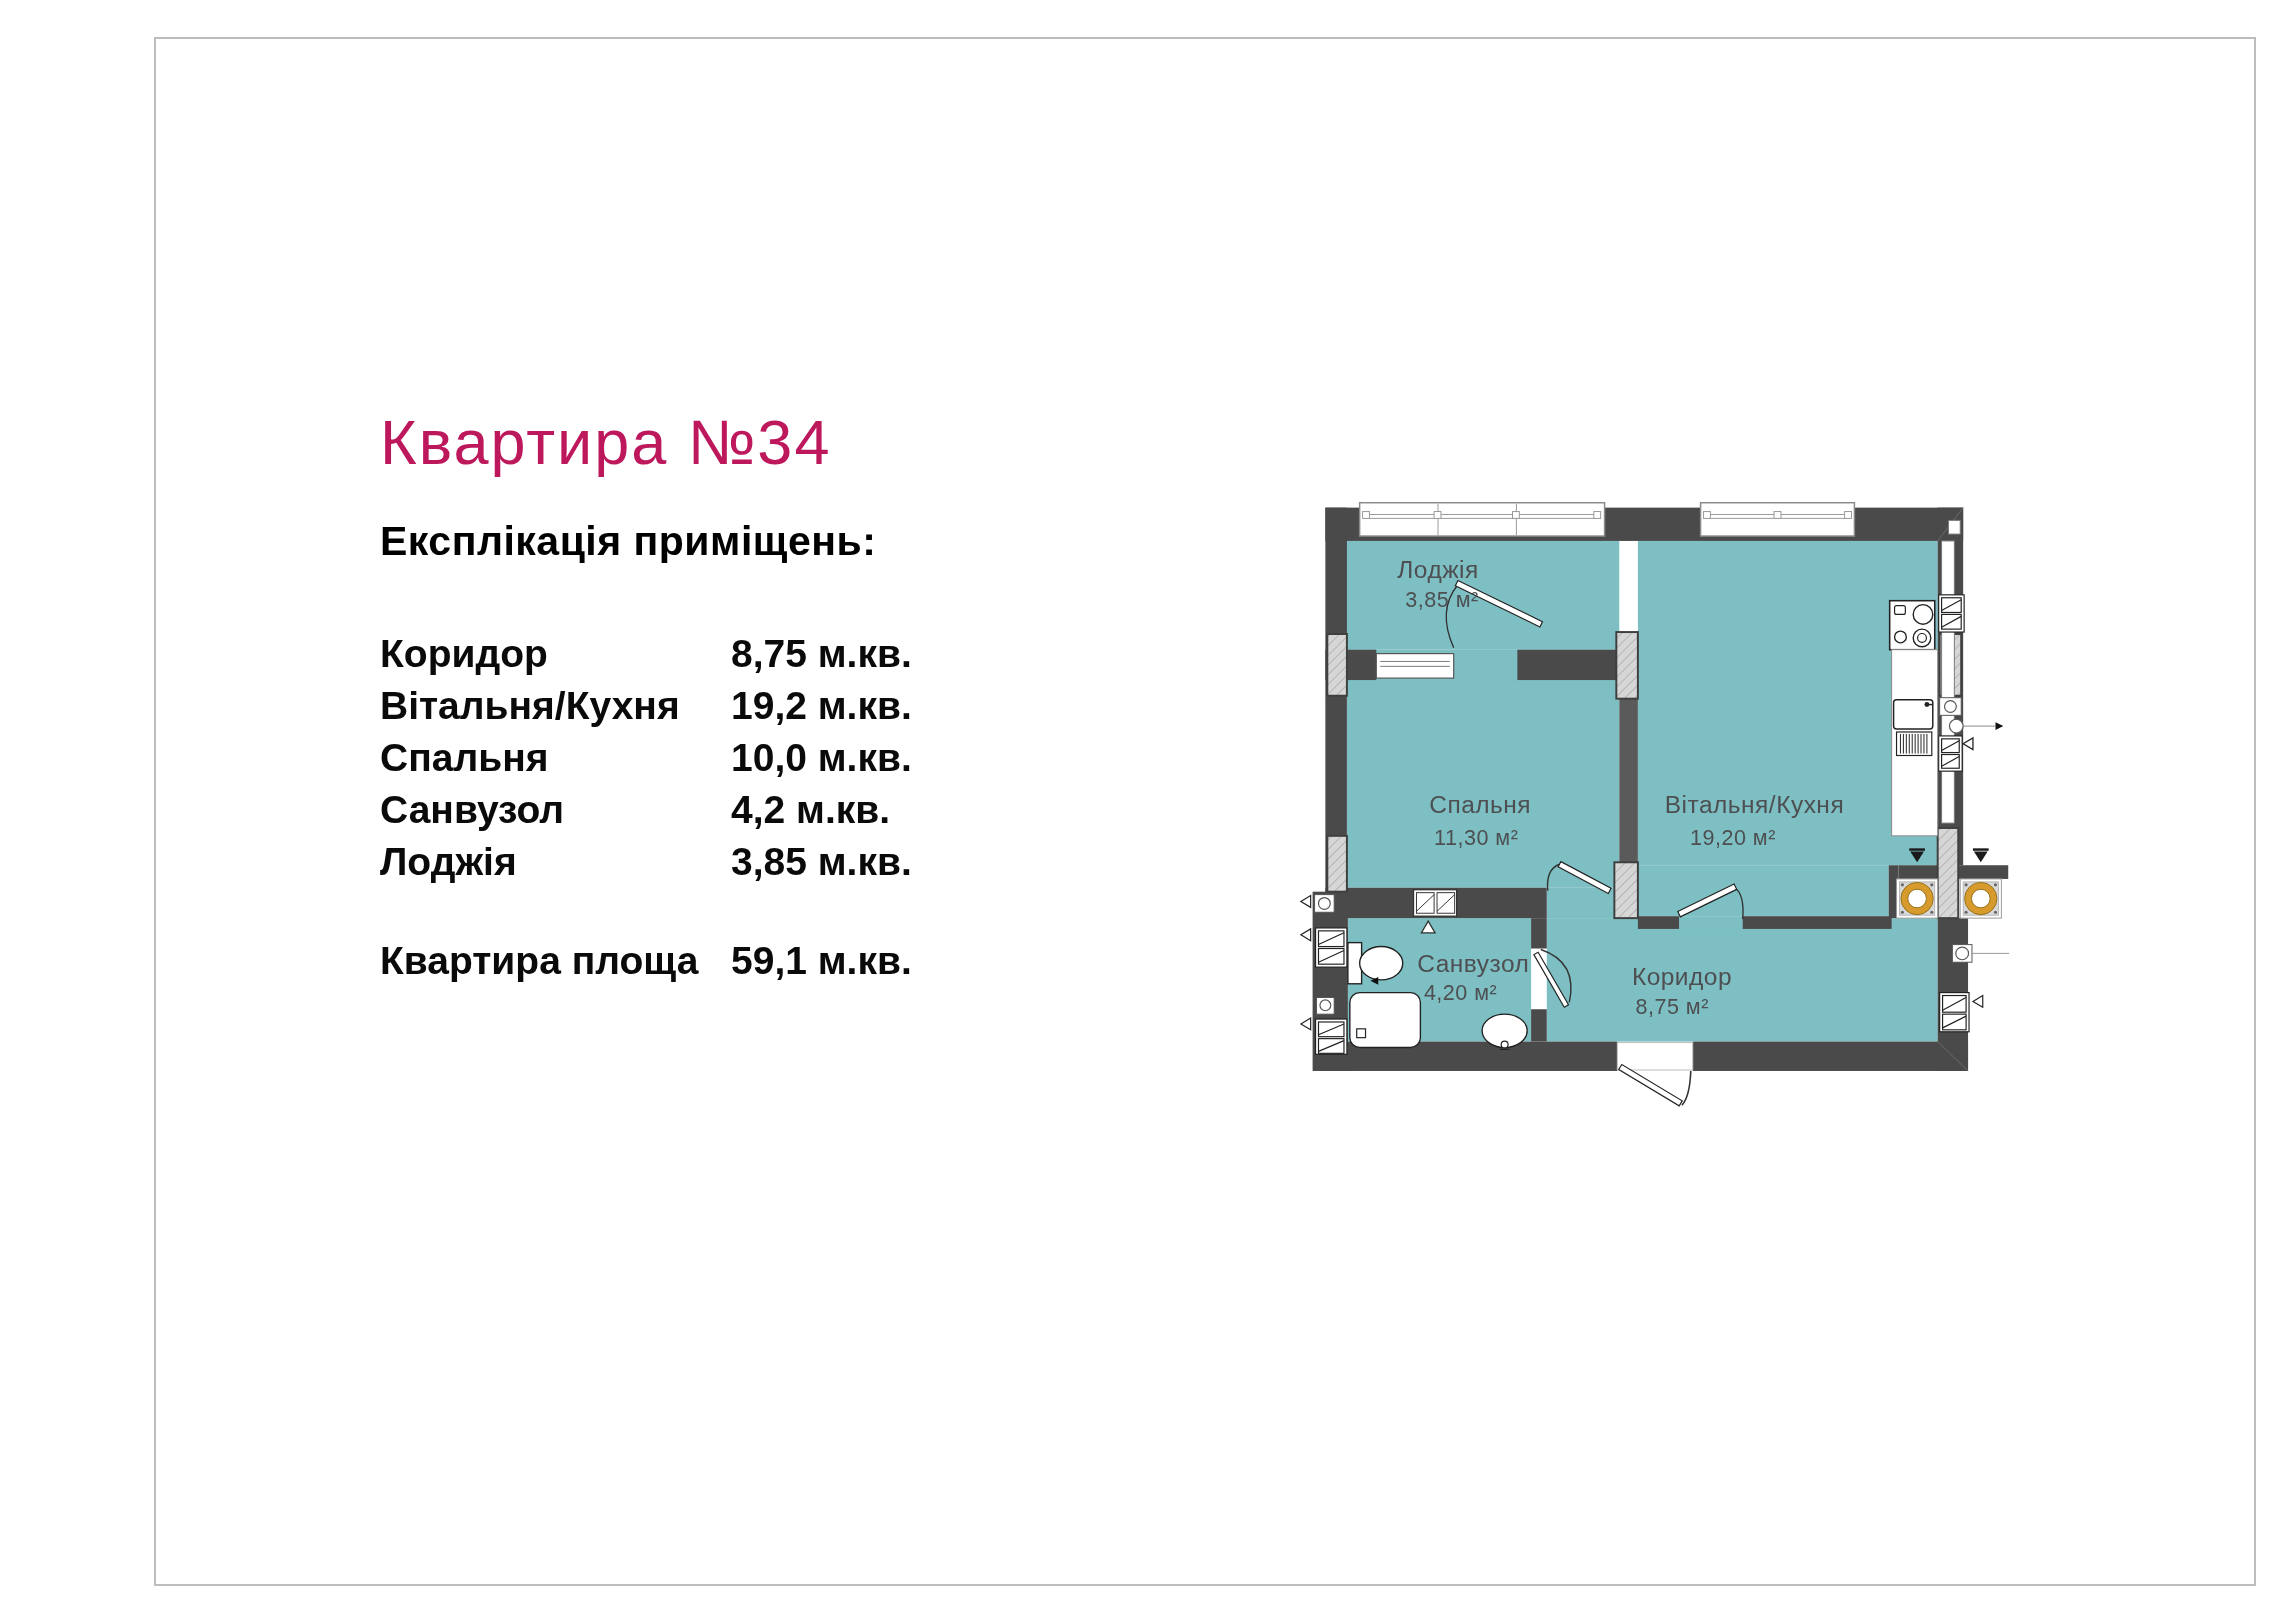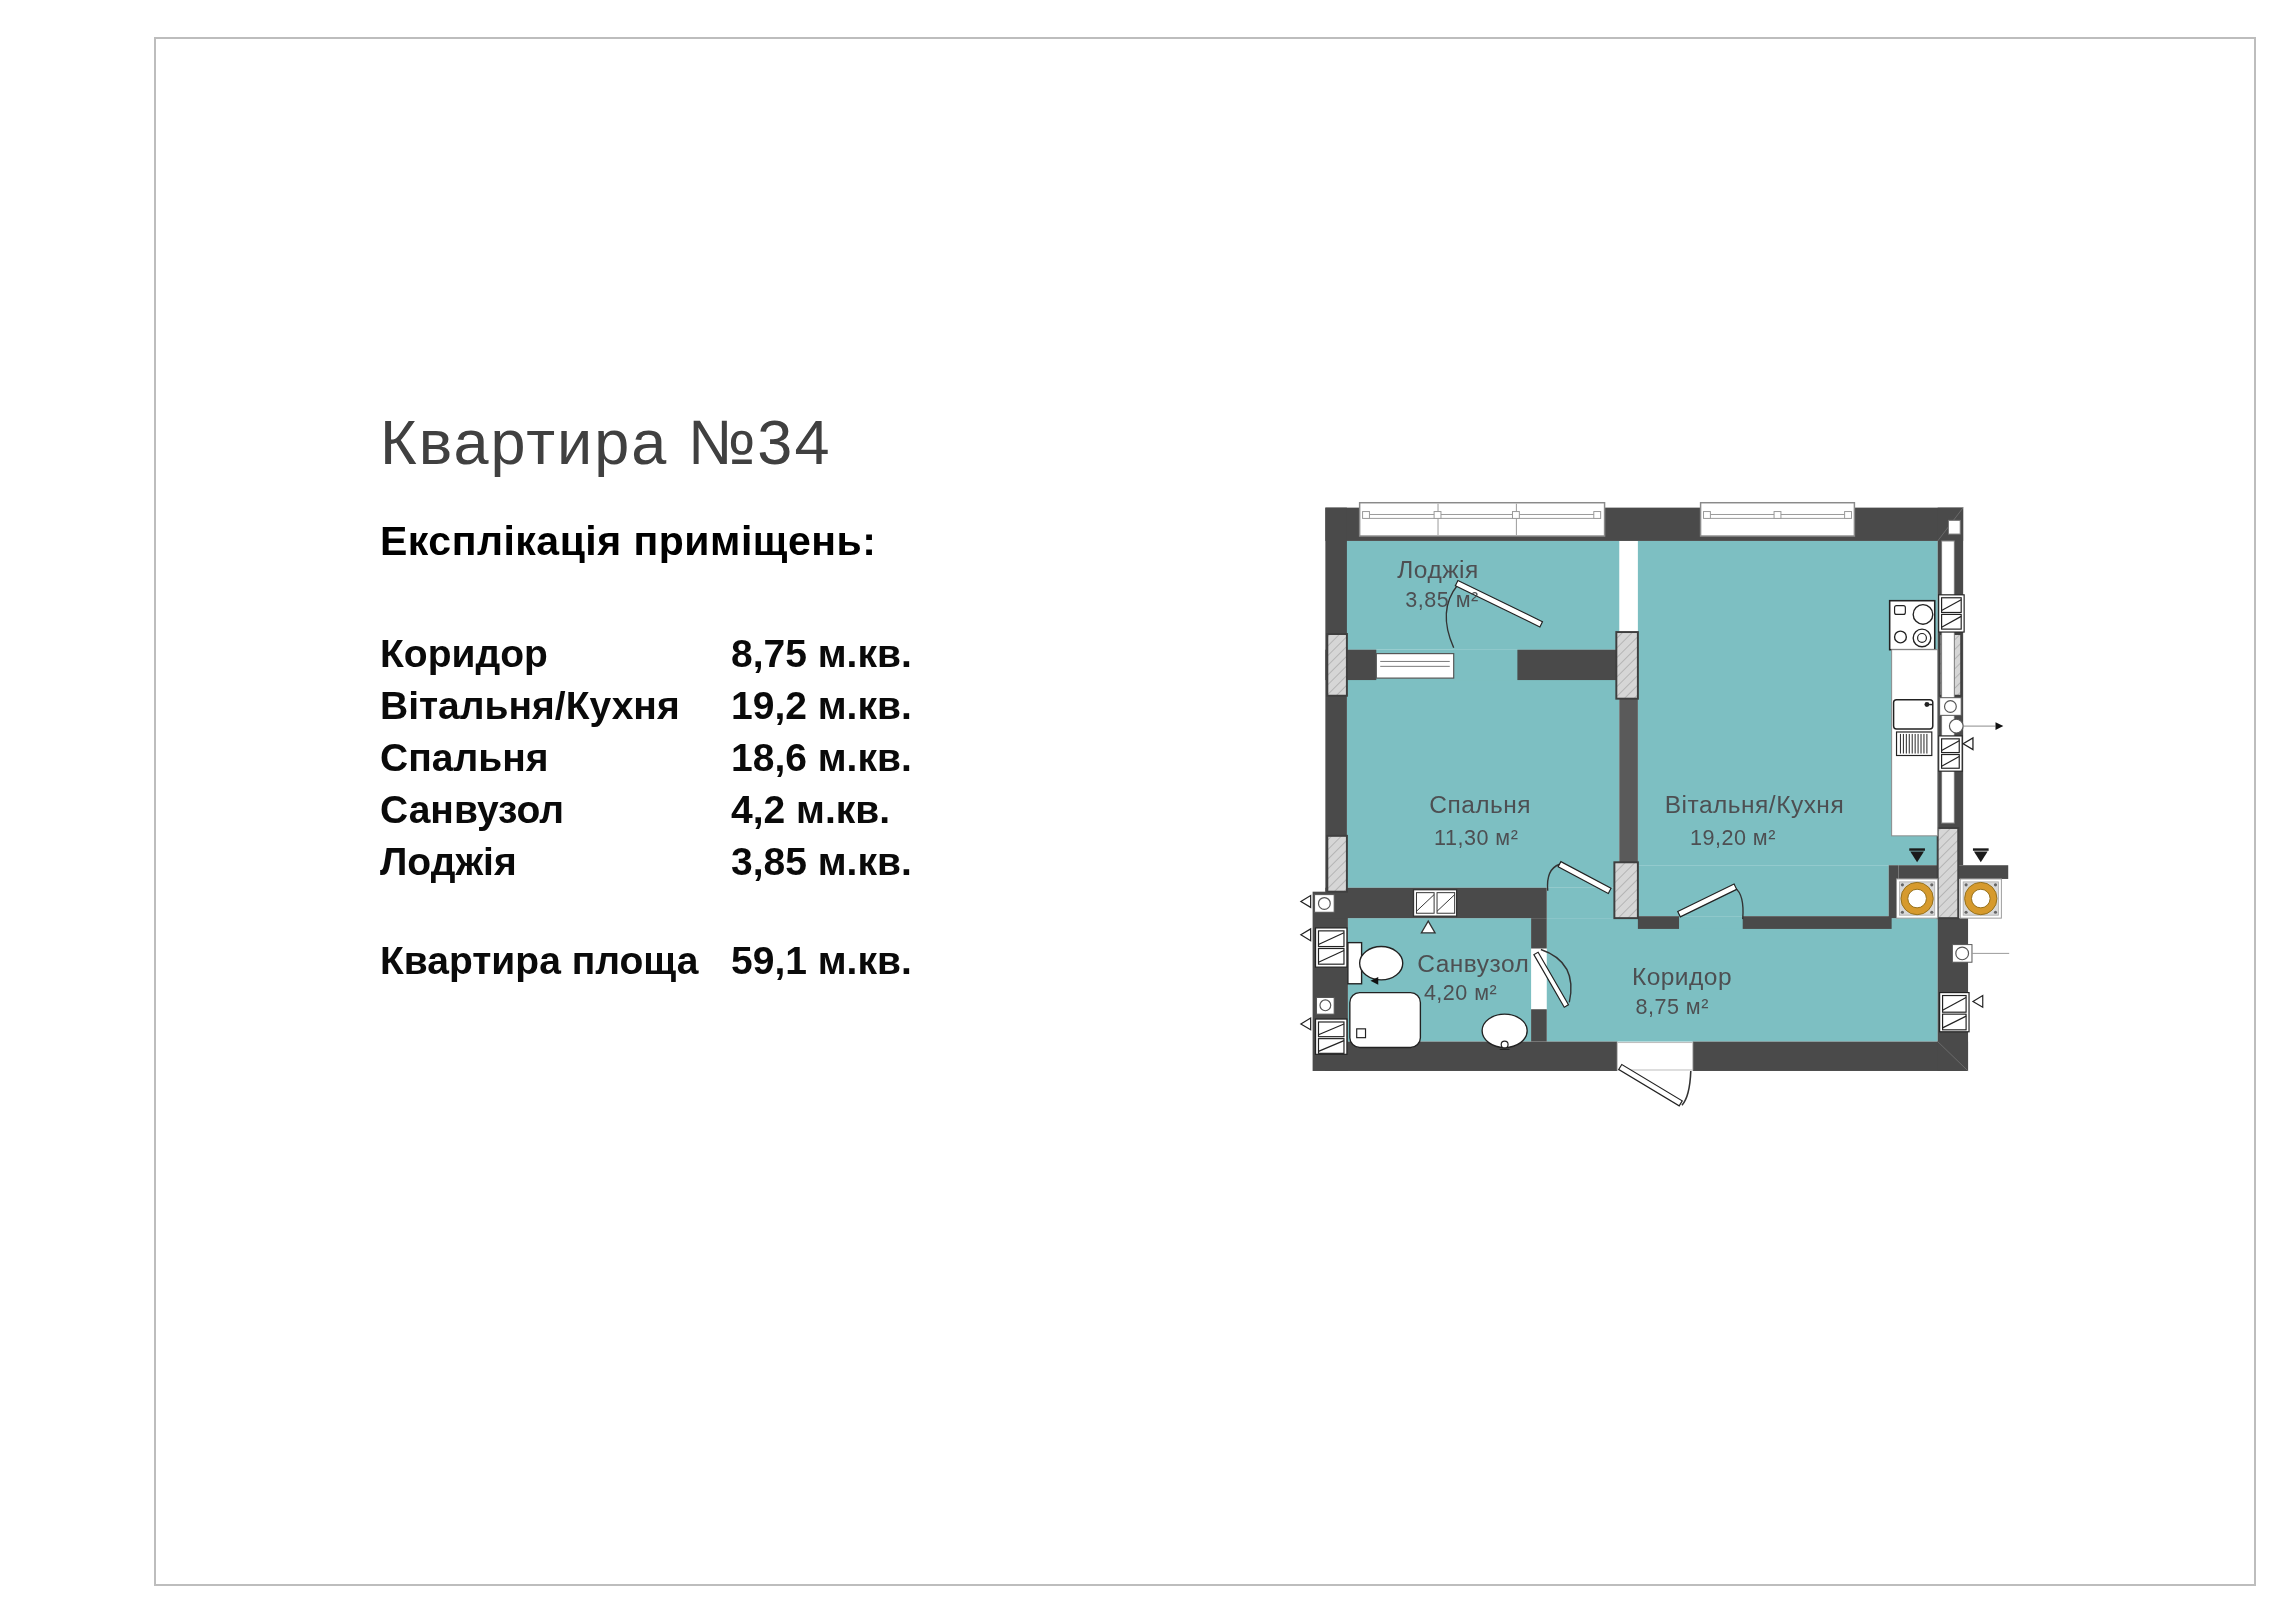--- a/index.html
+++ b/index.html
@@ -1,21 +1,21 @@
 <!DOCTYPE html>
 <html><head>
 <meta charset="utf-8">
 <style>
   html,body{margin:0;padding:0;background:#ffffff;width:2293px;height:1621px;
     font-family:"Liberation Sans",sans-serif;-webkit-font-smoothing:antialiased;}
   .canvas{position:relative;width:2293px;height:1621px;background:#fff;overflow:hidden;}
   .page-border{position:absolute;left:154px;top:37px;width:2098px;height:1545px;
     border:2px solid #bdbdbd;background:#fff;}
   .title{position:absolute;left:380px;top:406px;font-size:63px;font-weight:400;
-    color:#404040;letter-spacing:2px;white-space:nowrap;}
+    color:#be185d;letter-spacing:2px;white-space:nowrap;}
   .subtitle{position:absolute;left:380px;top:518px;font-size:41px;font-weight:700;
     color:#000;letter-spacing:0.5px;white-space:nowrap;}
   .rooms-list{position:absolute;left:380px;top:632px;width:549px;}
   .totals-list{position:absolute;left:380px;top:939px;width:549px;}
   .row{display:flex;align-items:flex-start;height:52px;font-size:39px;font-weight:700;color:#0a0a0a;}
   .row .name{width:309px;flex:0 0 309px;white-space:nowrap;}
   .row .val{white-space:nowrap;margin-left:42px;}
   .plan{position:absolute;left:1294px;top:485px;width:725px;height:686px;}
   svg text{font-family:"Liberation Sans",sans-serif;}
   .room-label{font-size:25px;fill:#4d4f52;letter-spacing:0.5px;}
@@ -34,21 +34,21 @@
     <div class="row">
       <span class="name">Коридор</span>
       <span class="val">8,75 м.кв.</span>
     </div>
     <div class="row">
       <span class="name">Вітальня/Кухня</span>
       <span class="val">19,2 м.кв.</span>
     </div>
     <div class="row">
       <span class="name">Спальня</span>
-      <span class="val">18,6 м.кв.</span>
+      <span class="val">10,0 м.кв.</span>
     </div>
     <div class="row">
       <span class="name">Санвузол</span>
       <span class="val">4,2 м.кв.</span>
     </div>
     <div class="row">
       <span class="name">Лоджія</span>
       <span class="val">3,85 м.кв.</span>
     </div>
   </div>

